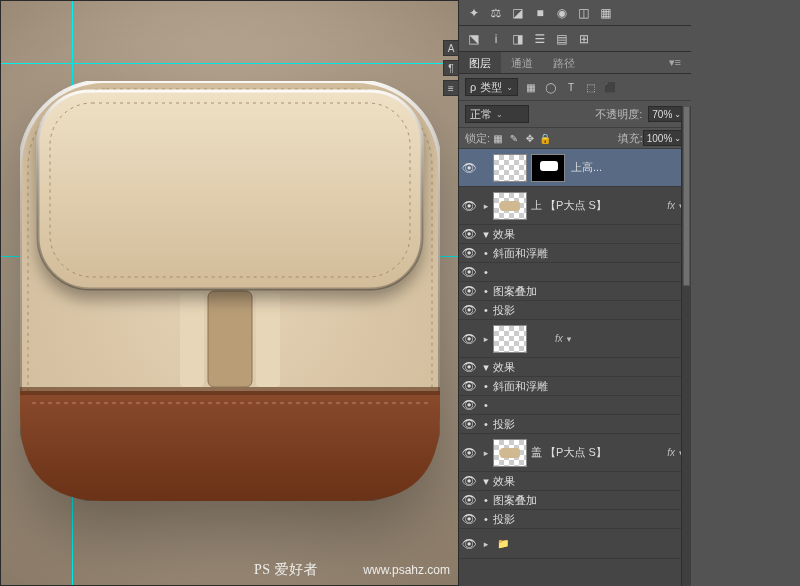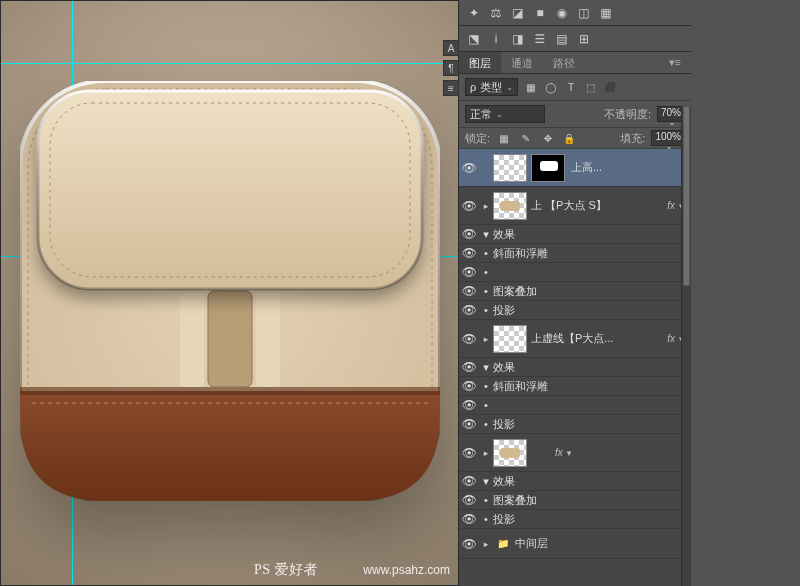--- a/index.html
+++ b/index.html
@@ -66,23 +66,23 @@
   .panel-tabs { display:flex; height: 22px; border-bottom: 1px solid #2f2f2f; }
   .panel-tab { padding: 4px 10px; color:#aaa; cursor:pointer; }
   .panel-tab.active { background:#454545; color:#eee; }
 
   .panel-row { display:flex; align-items:center; gap:6px; padding: 4px 6px; border-bottom: 1px solid #3f3f3f; background:#535353;}
   .dropdown { background:#3a3a3a; border:1px solid #2a2a2a; height:18px; display:flex; align-items:center; padding:0 4px; gap:4px; }
   .dropdown span.arrow { font-size:8px; color:#bbb; }
   .mini-icon { width:14px; height:14px; display:inline-flex; align-items:center; justify-content:center; font-size:10px; color:#ccc; }
   .label { color:#bbb; }
   .spacer { flex:1; }
-  .value-edit { background:#3a3a3a; border:1px solid #2a2a2a; padding:0 3px; height:16px; display:flex; align-items:center; font-size:10px;flex-direction:column; }
-
-  .lock-row { display:flex; align-items:center; gap:6px; padding:2px 6px; border-bottom:1px solid #3f3f3f; }
+  .value-edit { background:#3a3a3a; border:1px solid #2a2a2a; padding:0 3px; height:16px; display:flex; align-items:center; font-size:10px; }
+
+  .lock-row { display:flex; align-items:center; padding:2px 6px; border-bottom:1px solid #3f3f3f; }
   .lock-row .mini-icon { width:16px; }
 
   .layer-list { flex:1; overflow-y:auto; background:#454545; }
   .layer {
     display:flex; align-items:center; height: 38px;
     border-bottom:1px solid #3a3a3a;
   }
   .layer .vis { width:20px; display:flex; justify-content:center; font-size:12px; color:#ddd; }
   .layer .twisty { width:14px; text-align:center; font-size:9px; color:#ccc; }
   .layer .thumb {
@@ -221,21 +221,21 @@
       <span class="arrow">⌄</span>
     </div>
     <span class="mini-icon">▦</span>
     <span class="mini-icon">◯</span>
     <span class="mini-icon">T</span>
     <span class="mini-icon">⬚</span>
     <span class="mini-icon">⬛</span>
   </div>
 
   <div class="panel-row">
-    <div class="dropdown" style="width:80px">
+    <div class="dropdown" style="width:64px">
       <span>正常</span>
       <span class="arrow">⌄</span>
     </div>
     <div class="spacer"></div>
     <span class="label">不透明度:</span>
     <div class="value-edit">
         <span>70%</span>
         <span style="font-size:8px;margin-left:2px">⌄</span>
       </div>
   </div>
@@ -294,21 +294,20 @@
     <div class="effect-line">
         <span class="vis">👁</span>
         <span class="bullet">•</span>
         <span class="text">投影</span>
       </div>
 
     <div class="layer">
       <span class="vis">👁</span>
       <span class="twisty">▸</span>
       <div class="thumb"></div>
-      <span class="name">上虚线【P大点...</span>
       <span class="fx-label">fx</span>
       <span class="expand">▾</span>
     </div>
     <div class="effect-line">
         <span class="vis">👁</span>
         <span class="bullet">▾</span>
         <span class="text">效果</span>
       </div>
     <div class="effect-line">
         <span class="vis">👁</span>
@@ -322,20 +321,21 @@
     <div class="effect-line">
         <span class="vis">👁</span>
         <span class="bullet">•</span>
         <span class="text">投影</span>
       </div>
 
     <div class="layer">
       <span class="vis">👁</span>
       <span class="twisty">▸</span>
       <div class="thumb shape"></div>
+      <span class="name">盖 【P大点 S】</span>
       <span class="fx-label">fx</span>
       <span class="expand">▾</span>
     </div>
     <div class="effect-line">
         <span class="vis">👁</span>
         <span class="bullet">▾</span>
         <span class="text">效果</span>
       </div>
     <div class="effect-line">
         <span class="vis">👁</span>
@@ -345,21 +345,20 @@
     <div class="effect-line">
         <span class="vis">👁</span>
         <span class="bullet">•</span>
         <span class="text">投影</span>
       </div>
 
     <div class="layer" style="height:30px">
       <span class="vis">👁</span>
       <span class="twisty">▸</span>
       <span class="mini-icon" style="width:22px">📁</span>
-      <span class="name">中间层</span>
     </div>
 
   </div>
 
   <div class="scrollbar-fake">
     <div class="thumb-s"></div>
   </div>
 
 </div>
 

